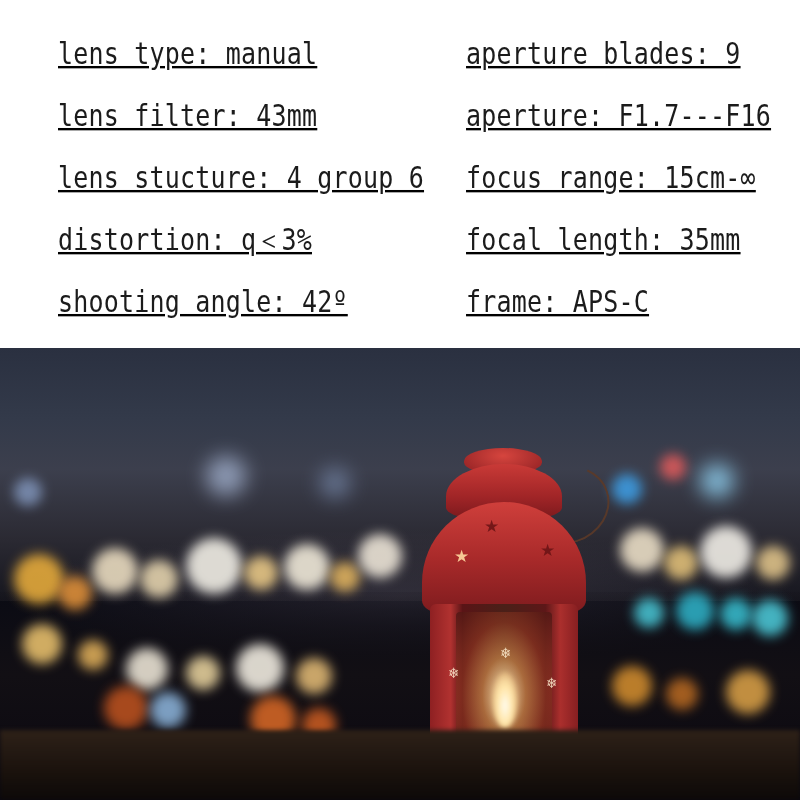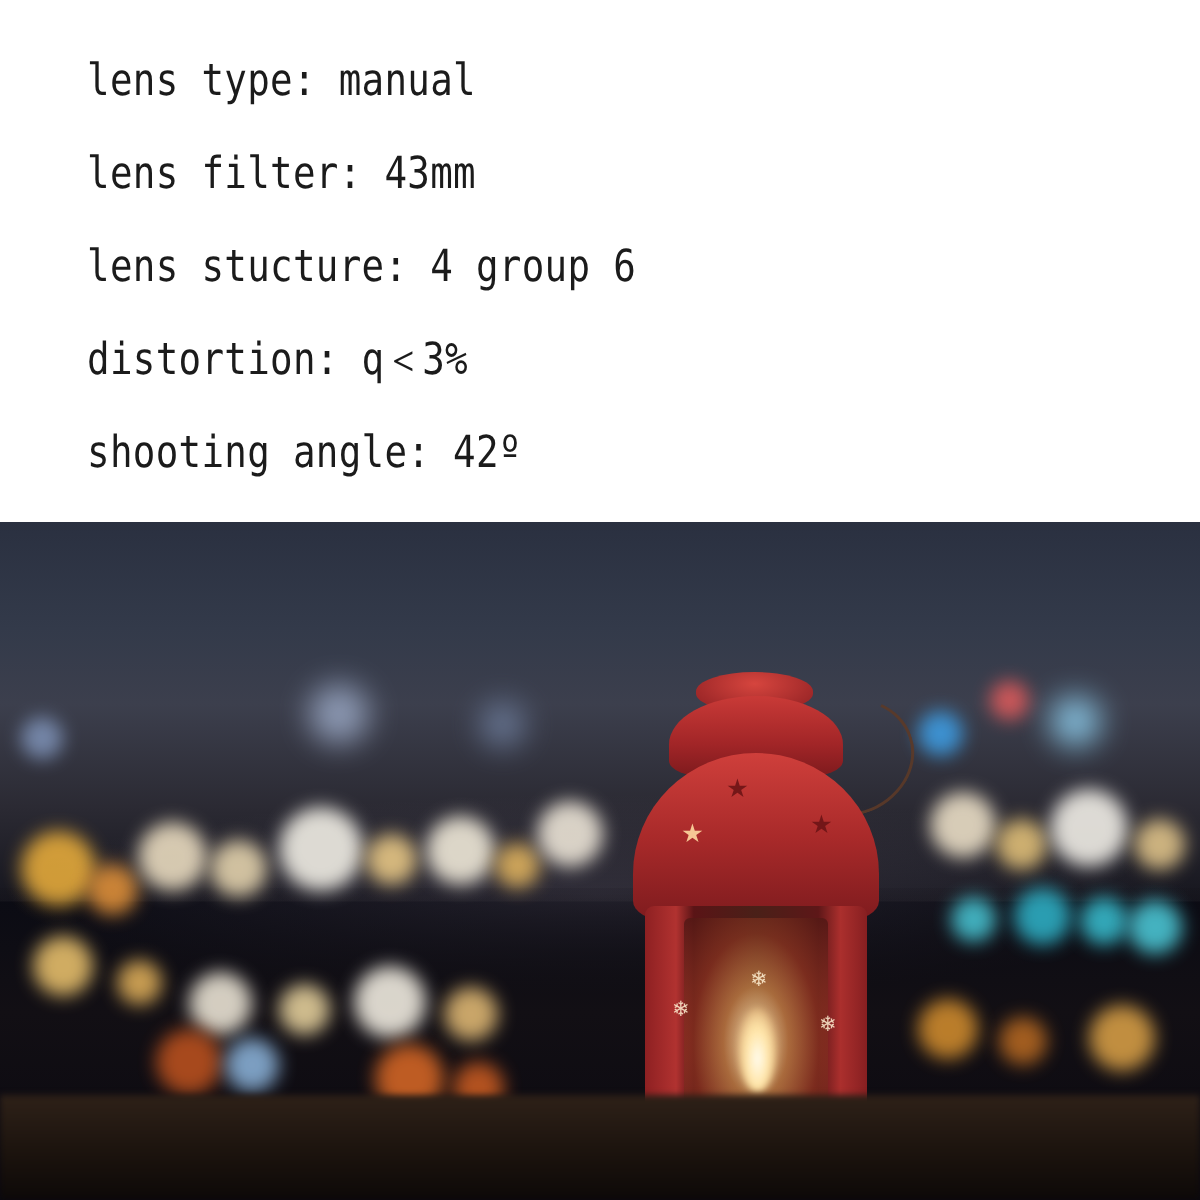--- a/index.html
+++ b/index.html
@@ -19,20 +19,21 @@
   
   .spec-panel {
     position: absolute;
     left: 0;
     top: 0;
     width: 800px;
     height: 348px;
     background: #ffffff;
     box-sizing: border-box;
     padding: 22px 0 0 0;
+    text-decoration: underline;
   }
   .spec-cols {
     display: flex;
     width: 100%;
     height: 100%;
   }
   .spec-col {
     flex: 1 1 50%;
     display: flex;
     flex-direction: column;
@@ -194,20 +195,27 @@
 <div class="page">
 
   <div class="spec-panel">
     <div class="spec-cols">
       <div class="spec-col left">
         <div class="spec-item">lens type: manual</div>
         <div class="spec-item">lens filter: 43mm</div>
         <div class="spec-item">lens stucture: 4 group 6</div>
         <div class="spec-item">distortion: q＜3%</div>
         <div class="spec-item">shooting angle: 42º</div>
+      </div>
+      <div class="spec-col right">
+        <div class="spec-item">aperture blades: 9</div>
+        <div class="spec-item">aperture: F1.7---F16</div>
+        <div class="spec-item">focus range: 15cm-∞</div>
+        <div class="spec-item">focal length: 35mm</div>
+        <div class="spec-item">frame: APS-C</div>
       </div>
     </div>
   </div>
 
   <div class="photo">
     <div class="sky"></div>
     <div class="haze"></div>
     <div class="ground"></div>
 
     <div class="bokeh" style="left:14px; top:206px; width:50px; height:50px; background:#f0b23c;"></div>

